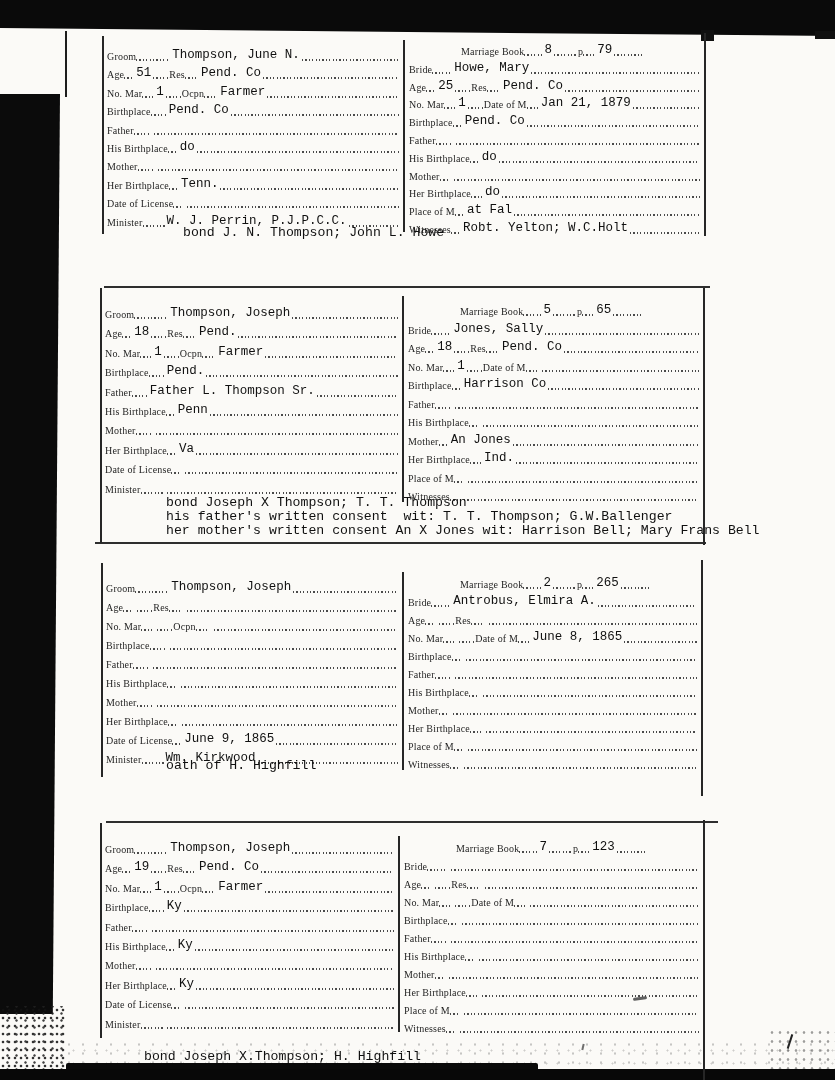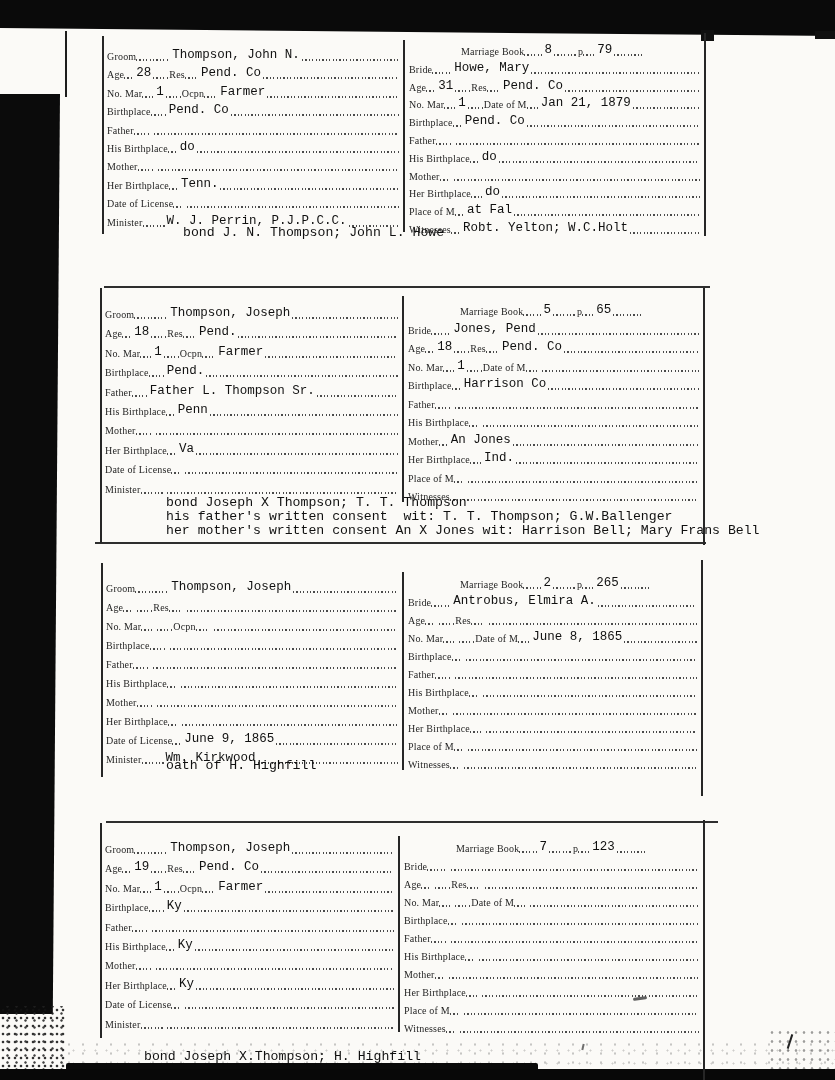--- a/index.html
+++ b/index.html
@@ -75,27 +75,27 @@
           <span class="val">8</span>
           <span class="lead" style="flex: 0 0 24px;"></span>
           <span class="lbl">p</span>
           <span class="lead" style="flex: 0 0 12px;"></span>
           <span class="val">79</span>
           <span class="lead" style="flex: 0 0 30px;"></span>
         </div>
         <div class="row" style="left: 107px; top: 46px; width: 292px;">
           <span class="lbl">Groom</span>
           <span class="lead" style="flex: 0 0 34px;"></span>
-          <span class="val">Thompson, John N.</span>
+          <span class="val">Thompson, June N.</span>
           <span class="lead" style="flex: 1 1 auto;"></span>
         </div>
         <div class="row" style="left: 107px; top: 64.4px; width: 292px;">
           <span class="lbl">Age</span>
           <span class="lead" style="flex: 0 0 10px;"></span>
-          <span class="val">28</span>
+          <span class="val">51</span>
           <span class="lead" style="flex: 0 0 16px;"></span>
           <span class="lbl">Res</span>
           <span class="lead" style="flex: 0 0 14px;"></span>
           <span class="val">Pend. Co</span>
           <span class="lead" style="flex: 1 1 auto;"></span>
         </div>
         <div class="row" style="left: 107px; top: 82.8px; width: 292px;">
           <span class="lbl">No. Mar</span>
           <span class="lead" style="flex: 0 0 12px;"></span>
           <span class="val">1</span>
@@ -149,21 +149,21 @@
         </div>
         <div class="row" style="left: 409px; top: 58.8px; width: 291px;">
           <span class="lbl">Bride</span>
           <span class="lead" style="flex: 0 0 20px;"></span>
           <span class="val">Howe, Mary</span>
           <span class="lead" style="flex: 1 1 auto;"></span>
         </div>
         <div class="row" style="left: 409px; top: 76.6px; width: 291px;">
           <span class="lbl">Age</span>
           <span class="lead" style="flex: 0 0 10px;"></span>
-          <span class="val">31</span>
+          <span class="val">25</span>
           <span class="lead" style="flex: 0 0 16px;"></span>
           <span class="lbl">Res</span>
           <span class="lead" style="flex: 0 0 14px;"></span>
           <span class="val">Pend. Co</span>
           <span class="lead" style="flex: 1 1 auto;"></span>
         </div>
         <div class="row" style="left: 409px; top: 94.4px; width: 291px;">
           <span class="lbl">No. Mar</span>
           <span class="lead" style="flex: 0 0 12px;"></span>
           <span class="val">1</span>
@@ -295,21 +295,21 @@
         </div>
         <div class="row" style="left: 105px; top: 478.6px; width: 293px;">
           <span class="lbl">Minister</span>
           <span class="lead" style="flex: 0 0 22px;"></span>
           <span class="val"></span>
           <span class="lead" style="flex: 1 1 auto;"></span>
         </div>
         <div class="row" style="left: 408px; top: 319.5px; width: 291px;">
           <span class="lbl">Bride</span>
           <span class="lead" style="flex: 0 0 20px;"></span>
-          <span class="val">Jones, Pend</span>
+          <span class="val">Jones, Sally</span>
           <span class="lead" style="flex: 1 1 auto;"></span>
         </div>
         <div class="row" style="left: 408px; top: 338px; width: 291px;">
           <span class="lbl">Age</span>
           <span class="lead" style="flex: 0 0 10px;"></span>
           <span class="val">18</span>
           <span class="lead" style="flex: 0 0 16px;"></span>
           <span class="lbl">Res</span>
           <span class="lead" style="flex: 0 0 14px;"></span>
           <span class="val">Pend. Co</span>

